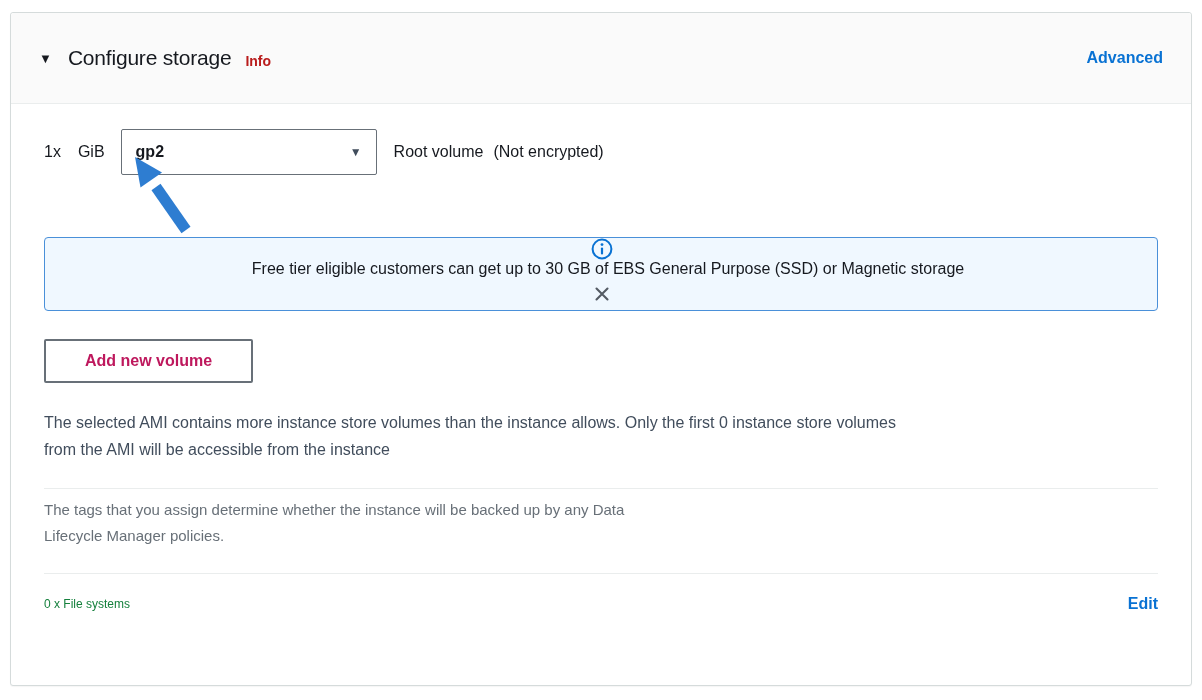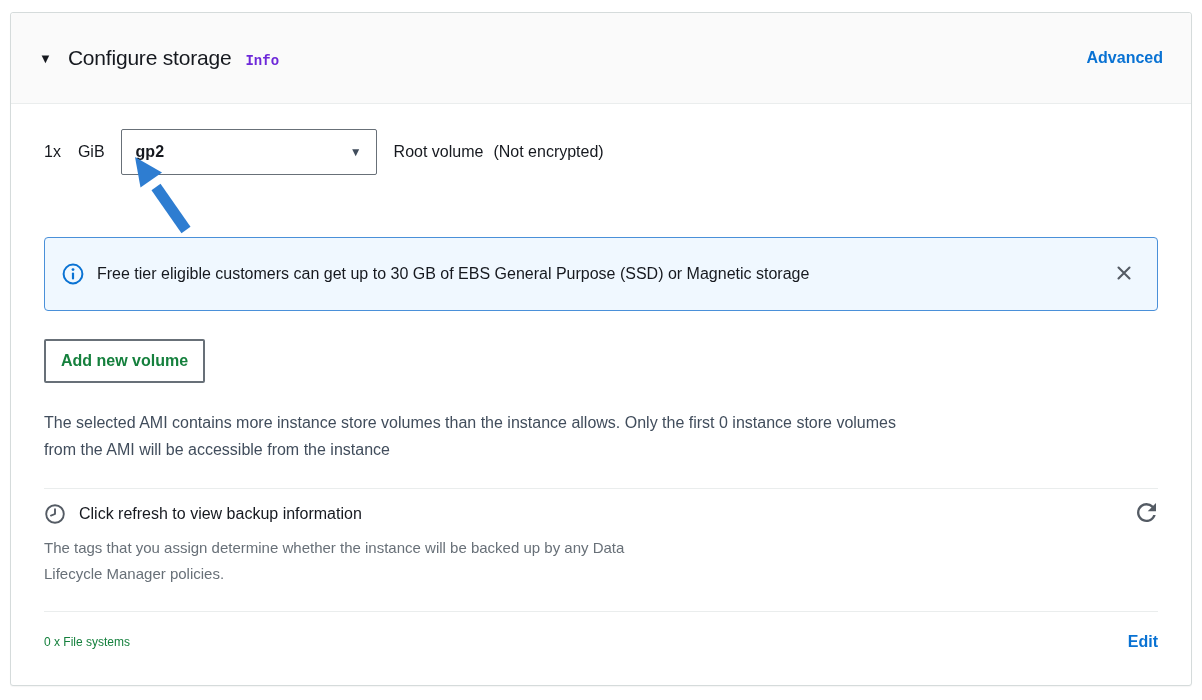--- a/index.html
+++ b/index.html
@@ -32,24 +32,23 @@
   .caret {
     font-size: 13px;
     color: #16191f;
     margin-right: 16px;
     cursor: pointer;
     line-height: 1;
   }
   .title { font-size: 21px; font-weight: 400; color: #16191f; letter-spacing: -0.2px; }
   .info-link {
     font-size: 14px; font-weight: 700;
-    color: #6d28d9; text-decoration: none;
+    color: #b91c1c; text-decoration: none;
     margin-left: 14px; margin-top: 5px;
     cursor: pointer;
-    font-family: Liberation Mono, monospace;
   }
   .advanced-link {
     margin-left: auto;
     font-size: 16px; font-weight: 700;
     color: #0972d3; text-decoration: none;
     cursor: pointer;
   }
   .card-body { padding: 0 33px; }
 
   
@@ -93,38 +92,39 @@
 
   
   .alert {
     margin-top: 62px;
     height: 74px;
     border: 1.5px solid #4a90d9;
     border-radius: 4px;
     background: #f0f8ff;
     display: flex; align-items: center;
     padding: 0 16px 0 17px;
+    flex-direction: column;
   }
   .alert-icon { display: flex; align-items: center; }
   .alert-text { font-size: 16px; color: #16191f; margin-left: 13px; flex: 1; }
   .close-btn {
     background: none; border: none; cursor: pointer;
     padding: 4px 8px; display: flex; align-items: center;
   }
 
   
   .add-btn {
     margin-top: 28px;
     height: 44px;
-    padding: 0 15px;
+    padding: 0 39px;
     background: #fff;
     border: 2px solid #687078;
     border-radius: 2px;
     font-size: 16px; font-weight: 700;
-    color: #15803d;
+    color: #be185d;
     font-family: inherit;
     cursor: pointer;
     display: block;
   }
 
   .ami-notice {
     margin-top: 26px;
     font-size: 16px;
     line-height: 27px;
     color: #414d5c;
@@ -207,36 +207,20 @@
 
     <button class="add-btn">Add new volume</button>
 
     <p class="ami-notice">
       <span>The selected AMI contains more instance store volumes than the instance allows. Only the first 0 instance store volumes</span><br>
       <span>from the AMI will be accessible from the instance</span>
     </p>
 
     <hr class="divider divider-1">
 
-    <div class="backup-header">
-      <span class="clock-wrap">
-        <svg width="22" height="22" viewBox="0 0 20 20">
-          <circle cx="10" cy="10" r="8" fill="none" stroke="#545b64" stroke-width="1.7"></circle>
-          <path d="M10 5.6 V10 L6.3 11.4" fill="none" stroke="#545b64" stroke-width="1.7" stroke-linecap="round" stroke-linejoin="round"></path>
-        </svg>
-      </span>
-      <span class="backup-title">Click refresh to view backup information</span>
-      <button class="refresh-btn">
-        <span>
-          <svg width="19" height="19" viewBox="0 0 16 16">
-            <path d="M13.65 2.35A7.96 7.96 0 0 0 8 0C3.58 0 .01 3.58.01 8S3.58 16 8 16c3.73 0 6.84-2.55 7.73-6h-2.08A5.99 5.99 0 0 1 8 14c-3.31 0-6-2.69-6-6s2.69-6 6-6c1.66 0 3.14.69 4.22 1.78L9 7h7V0l-2.35 2.35z" fill="#545b64"></path>
-          </svg>
-        </span>
-      </button>
-    </div>
     <p class="backup-desc">
       <span>The tags that you assign determine whether the instance will be backed up by any Data</span><br>
       <span>Lifecycle Manager policies.</span>
     </p>
 
     <hr class="divider divider-2">
 
     <div class="footer-row">
       <span class="fs-label">0 x File systems</span>
       <a class="edit-link">Edit</a>

